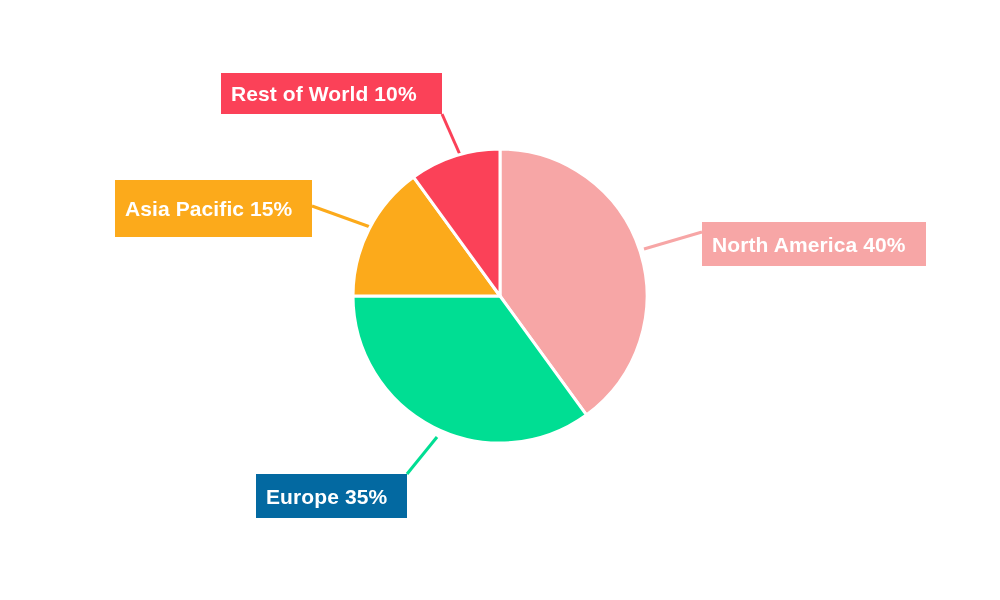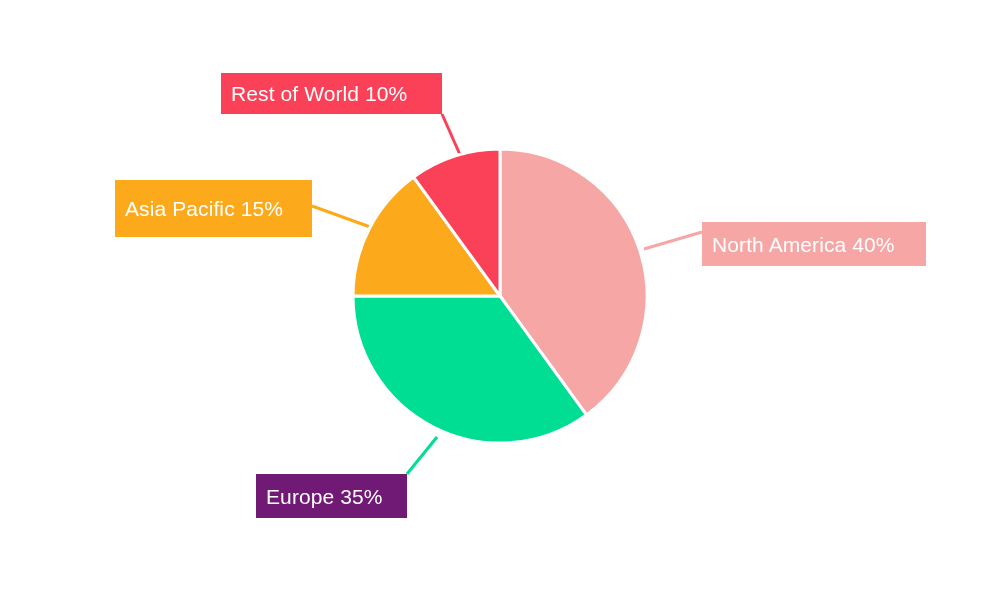--- a/index.html
+++ b/index.html
@@ -28,20 +28,21 @@
     position: absolute;
     box-sizing: border-box;
     color: #ffffff;
     font-size: 21px;
     line-height: 1;
     white-space: nowrap;
     display: flex;
     align-items: center;
     padding: 0 10px;
     letter-spacing: 0.1px;
+    font-weight: bold;
   }
 </style>
 </head>
 <body>
 
 <div id="chart-root">
 
   <svg id="pie-svg" viewBox="0 0 1000 600">
     <g id="leader-lines">
         <line x1="644" y1="249" x2="702" y2="232" stroke="#F7A6A6" stroke-width="3"></line>
@@ -53,21 +54,21 @@
         <path d="M 500 296 L 500 149 A 147 147 0 0 1 586.4044320869936 414.92549817311726 Z" fill="#F7A6A6" stroke="#ffffff" stroke-width="3" stroke-linejoin="round"></path>
         <path d="M 500 296 L 586.4044320869936 414.92549817311726 A 147 147 0 0 1 353 296 Z" fill="#00DE93" stroke="#ffffff" stroke-width="3" stroke-linejoin="round"></path>
         <path d="M 500 296 L 353 296 A 147 147 0 0 1 413.59556791300645 177.07450182688274 Z" fill="#FCAA1B" stroke="#ffffff" stroke-width="3" stroke-linejoin="round"></path>
         <path d="M 500 296 L 413.59556791300645 177.07450182688274 A 147 147 0 0 1 500 149 Z" fill="#FB4158" stroke="#ffffff" stroke-width="3" stroke-linejoin="round"></path>
       </g>
   </svg>
 
   <div class="slice-label" style="left: 702px; top: 222px; width: 224px; height: 44px; background: rgb(247, 166, 166);">
     <span>North America 40%</span>
   </div>
-  <div class="slice-label" style="left: 256px; top: 474px; width: 151px; height: 44px; background: #701a75;">
+  <div class="slice-label" style="left: 256px; top: 474px; width: 151px; height: 44px; background: #0369a1;">
     <span>Europe 35%</span>
   </div>
   <div class="slice-label" style="left: 115px; top: 180px; width: 197px; height: 57px; background: rgb(252, 170, 27);">
     <span>Asia Pacific 15%</span>
   </div>
   <div class="slice-label" style="left: 221px; top: 73px; width: 221px; height: 41px; background: rgb(251, 65, 88);">
     <span>Rest of World 10%</span>
   </div>
 
 </div>

